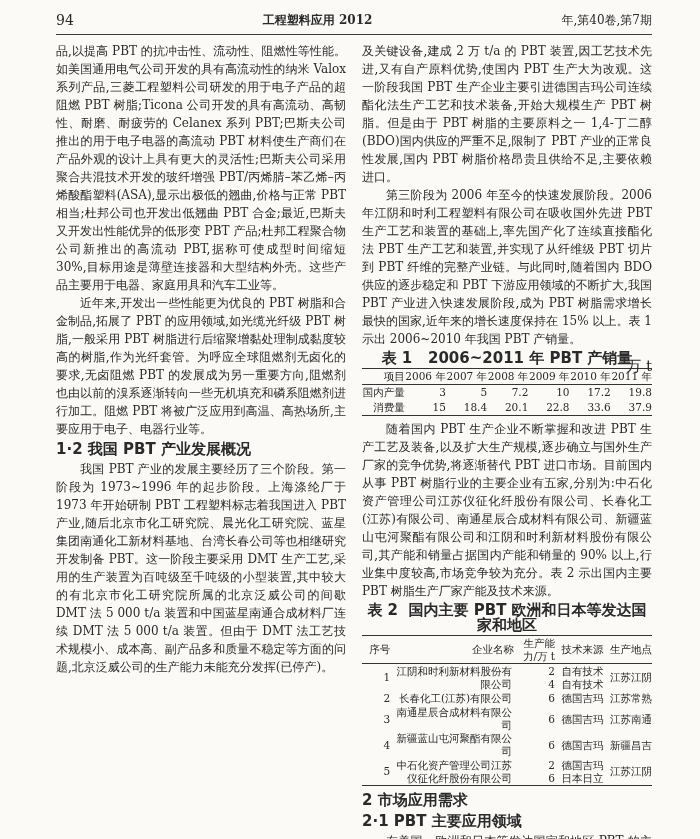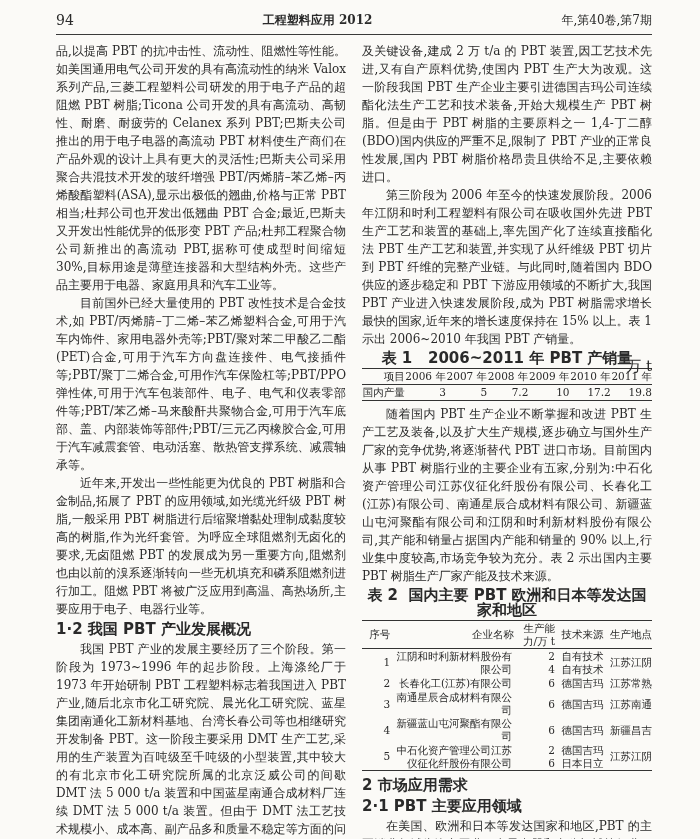--- a/index.html
+++ b/index.html
@@ -61,21 +61,20 @@
   <div class="hdr">
     <span class="pn">94</span>
     <span class="jt">工程塑料应用 2012</span>
     <span class="is">年,第40卷,第7期</span>
   </div>
 
   <div class="cols">
 
     <div class="col">
       <p>品,以提高 PBT 的抗冲击性、流动性、阻燃性等性能。如美国通用电气公司开发的具有高流动性的纳米 Valox 系列产品,三菱工程塑料公司研发的用于电子产品的超阻燃 PBT 树脂;Ticona 公司开发的具有高流动、高韧性、耐磨、耐疲劳的 Celanex 系列 PBT;巴斯夫公司推出的用于电子电器的高流动 PBT 材料使生产商们在产品外观的设计上具有更大的灵活性;巴斯夫公司采用聚合共混技术开发的玻纤增强 PBT/丙烯腈–苯乙烯–丙烯酸酯塑料(ASA),显示出极低的翘曲,价格与正常 PBT 相当;杜邦公司也开发出低翘曲 PBT 合金;最近,巴斯夫又开发出性能优异的低形变 PBT 产品;杜邦工程聚合物公司新推出的高流动 PBT,据称可使成型时间缩短 30%,目标用途是薄壁连接器和大型结构外壳。这些产品主要用于电器、家庭用具和汽车工业等。</p>
-      <p class="ind">目前国外已经大量使用的 PBT 改性技术是合金技术,如 PBT/丙烯腈–丁二烯–苯乙烯塑料合金,可用于汽车内饰件、家用电器外壳等;PBT/聚对苯二甲酸乙二酯(PET)合金,可用于汽车方向盘连接件、电气接插件等;PBT/聚丁二烯合金,可用作汽车保险杠等;PBT/PPO 弹性体,可用于汽车包装部件、电子、电气和仪表零部件等;PBT/苯乙烯–马来酸酐共聚物合金,可用于汽车底部、盖、内部装饰等部件;PBT/三元乙丙橡胶合金,可用于汽车减震套管、电动活塞、散热管支撑系统、减震轴承等。</p>
       <p class="ind">近年来,开发出一些性能更为优良的 PBT 树脂和合金制品,拓展了 PBT 的应用领域,如光缆光纤级 PBT 树脂,一般采用 PBT 树脂进行后缩聚增黏处理制成黏度较高的树脂,作为光纤套管。为呼应全球阻燃剂无卤化的要求,无卤阻燃 PBT 的发展成为另一重要方向,阻燃剂也由以前的溴系逐渐转向一些无机填充和磷系阻燃剂进行加工。阻燃 PBT 将被广泛应用到高温、高热场所,主要应用于电子、电器行业等。</p>
       <div class="shead">1·2 我国 PBT 产业发展概况</div>
       <p class="ind">我国 PBT 产业的发展主要经历了三个阶段。第一阶段为 1973~1996 年的起步阶段。上海涤纶厂于 1973 年开始研制 PBT 工程塑料标志着我国进入 PBT 产业,随后北京市化工研究院、晨光化工研究院、蓝星集团南通化工新材料基地、台湾长春公司等也相继研究开发制备 PBT。这一阶段主要采用 DMT 生产工艺,采用的生产装置为百吨级至千吨级的小型装置,其中较大的有北京市化工研究院所属的北京泛威公司的间歇 DMT 法 5 000 t/a 装置和中国蓝星南通合成材料厂连续 DMT 法 5 000 t/a 装置。但由于 DMT 法工艺技术规模小、成本高、副产品多和质量不稳定等方面的问题,北京泛威公司的生产能力未能充分发挥(已停产)。</p>
 
     </div>
 
     <div class="col">
       <p>及关键设备,建成 2 万 t/a 的 PBT 装置,因工艺技术先进,又有自产原料优势,使国内 PBT 生产大为改观。这一阶段我国 PBT 生产企业主要引进德国吉玛公司连续酯化法生产工艺和技术装备,开始大规模生产 PBT 树脂。但是由于 PBT 树脂的主要原料之一 1,4-丁二醇(BDO)国内供应的严重不足,限制了 PBT 产业的正常良性发展,国内 PBT 树脂价格昂贵且供给不足,主要依赖进口。</p>
       <p class="ind">第三阶段为 2006 年至今的快速发展阶段。2006 年江阴和时利工程塑料有限公司在吸收国外先进 PBT 生产工艺和装置的基础上,率先国产化了连续直接酯化法 PBT 生产工艺和装置,并实现了从纤维级 PBT 切片到 PBT 纤维的完整产业链。与此同时,随着国内 BDO 供应的逐步稳定和 PBT 下游应用领域的不断扩大,我国 PBT 产业进入快速发展阶段,成为 PBT 树脂需求增长最快的国家,近年来的增长速度保持在 15% 以上。表 1 示出 2006~2010 年我国 PBT 产销量。</p>
 
@@ -100,20 +99,29 @@
           <tbody>
             <tr>
               <td>国内产量</td>
               <td>3</td>
               <td>5</td>
               <td>7.2</td>
               <td>10</td>
               <td>17.2</td>
               <td>19.8</td>
             </tr>
+            <tr>
+              <td>消费量</td>
+              <td>15</td>
+              <td>18.4</td>
+              <td>20.1</td>
+              <td>22.8</td>
+              <td>33.6</td>
+              <td>37.9</td>
+            </tr>
           </tbody>
         </table>
       </div>
 
       <p class="ind">随着国内 PBT 生产企业不断掌握和改进 PBT 生产工艺及装备,以及扩大生产规模,逐步确立与国外生产厂家的竞争优势,将逐渐替代 PBT 进口市场。目前国内从事 PBT 树脂行业的主要企业有五家,分别为:中石化资产管理公司江苏仪征化纤股份有限公司、长春化工(江苏)有限公司、南通星辰合成材料有限公司、新疆蓝山屯河聚酯有限公司和江阴和时利新材料股份有限公司,其产能和销量占据国内产能和销量的 90% 以上,行业集中度较高,市场竞争较为充分。表 2 示出国内主要 PBT 树脂生产厂家产能及技术来源。</p>
 
       <div class="tblwrap">
         <div class="tcap">
           <span>表 2</span>&nbsp;
           <span>国内主要  PBT 欧洲和日本等发达国家和地区</span>

